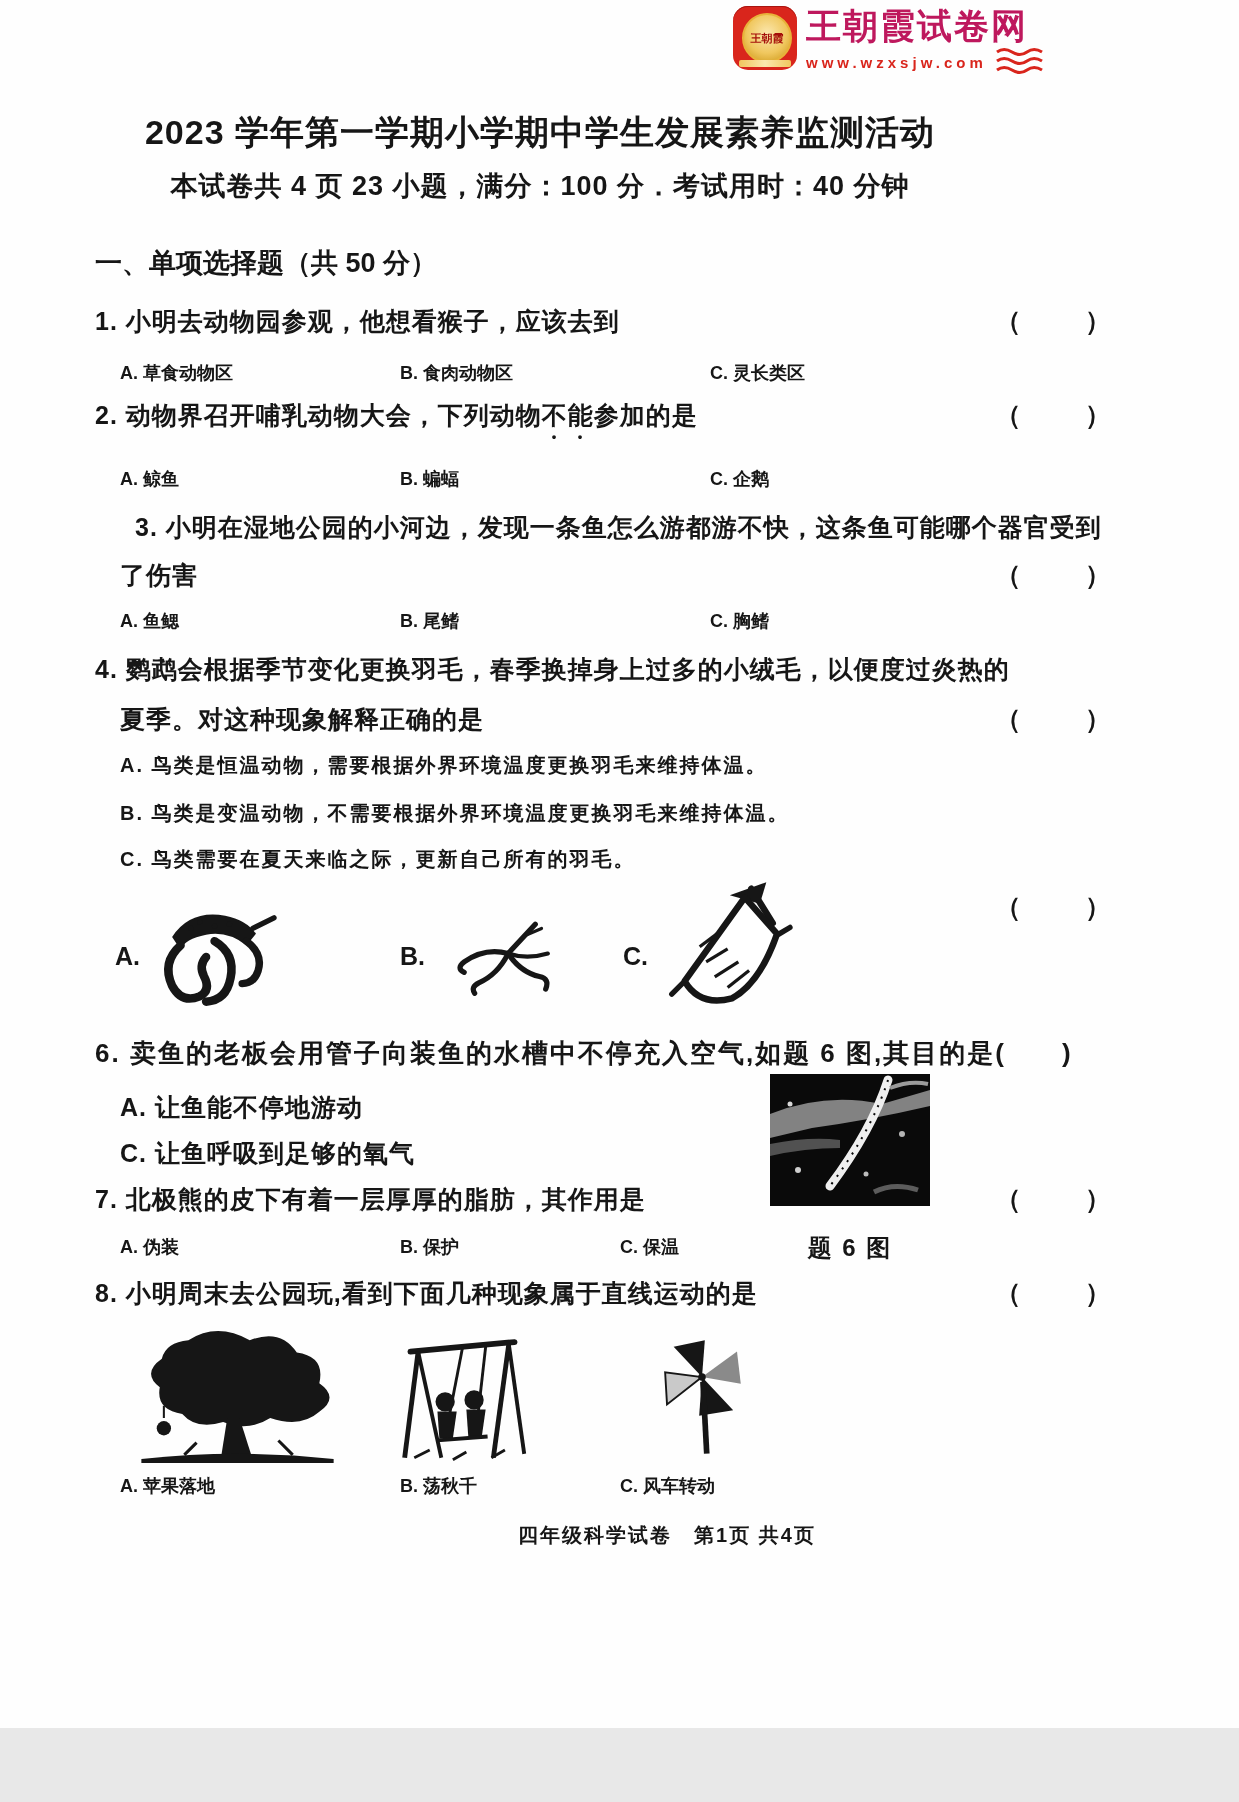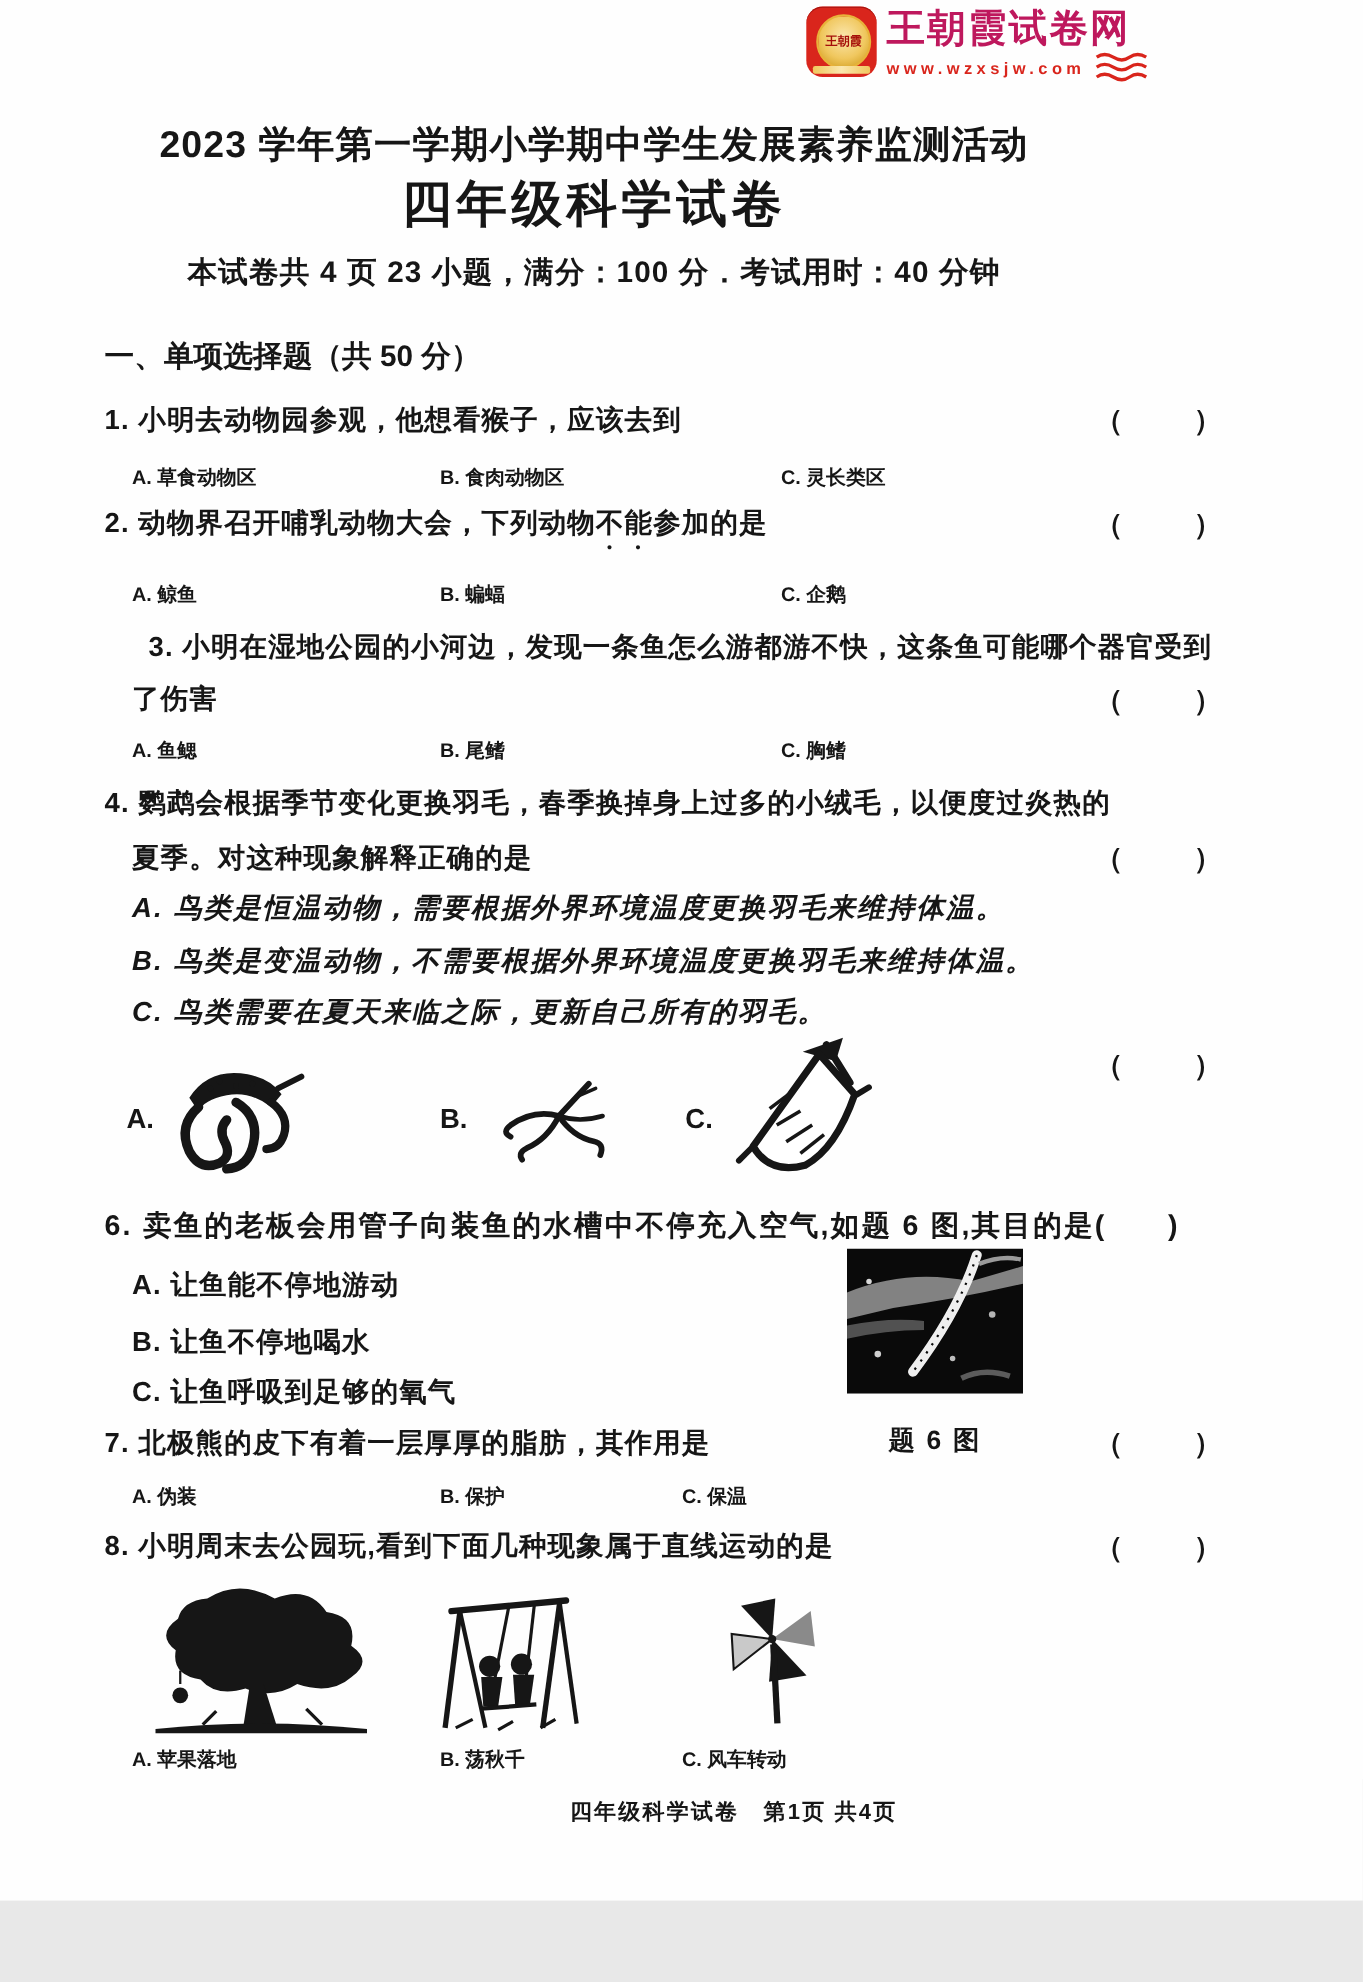--- a/index.html
+++ b/index.html
@@ -42,21 +42,21 @@
   .content { padding-left:95px; }
   .sec { font-size:27px; line-height:34px; font-weight:800; margin-top:46px; }
   .qline { position:relative; font-size:25px; line-height:34px; font-weight:600; letter-spacing:1px; }
   .paren { position:absolute; right:124px; top:0; font-size:26px; letter-spacing:4px; font-weight:600; }
   .indent { padding-left:25px; }
   .opts { position:relative; height:34px; font-size:18px; line-height:34px; font-weight:600; }
   .opts span { position:absolute; top:0; white-space:nowrap; }
   .oa { left:25px; } .ob { left:305px; } .oc { left:615px; } .oc2 { left:525px; }
   .emph { -webkit-text-emphasis:filled dot #161616; text-emphasis:filled dot #161616;
           -webkit-text-emphasis-position:under; text-emphasis-position:under right; }
-  .q4opt { font-size:25px; line-height:34px; font-weight:600; letter-spacing:2px; padding-left:25px; white-space:nowrap;font-style:italic; }
+  .q4opt { font-size:20px; line-height:34px; font-weight:600; letter-spacing:2px; padding-left:25px; white-space:nowrap; }
   
   .imgrow { position:relative; }
   .row5 { height:140px; margin-top:10px; }
   .row5 .lab, .row8 .lab { position:absolute; font-size:25px; font-weight:600; }
   .row8 { height:135px; margin-top:18px; }
   .figure { position:absolute; }
   
   .q6block { position:relative; }
   .q6line { font-size:26px; letter-spacing:2px; }
   .photo { position:absolute; left:675px; top:38px; }
@@ -85,21 +85,20 @@
           <path d="M2 5 Q9 0 17 5 T32 5 T47 5" fill="none" stroke="#d9251c" stroke-width="3"></path>
           <path d="M2 14 Q9 9 17 14 T32 14 T47 14" fill="none" stroke="#d9251c" stroke-width="3"></path>
           <path d="M2 23 Q9 18 17 23 T32 23 T47 23" fill="none" stroke="#d9251c" stroke-width="3"></path>
         </svg>
       </div>
     </div>
   </div>
 
   <div class="headerbox">
     <div class="t1">2023 学年第一学期小学期中学生发展素养监测活动</div>
-    <div class="t2">四年级科学试卷</div>
     <div class="info">本试卷共 4 页 23 小题，满分：100 分．考试用时：40 分钟</div>
   </div>
 
   <div class="content">
     <div class="sec">一、单项选择题（共 50 分）</div>
 
     <div>
       <div class="qline" style="margin-top:24px;">
         <span>1. 小明去动物园参观，他想看猴子，应该去到</span>
         <span class="paren">（　　）</span>
@@ -190,21 +189,20 @@
           <path d="M104 52 L114 46" stroke="#161616" stroke-width="5" stroke-linecap="round"></path>
         </svg>
       </div>
     </div>
 
     <div class="q6block" style="margin-top:6px;">
       <div class="qline q6line">
         <span>6. 卖鱼的老板会用管子向装鱼的水槽中不停充入空气,如题 6 图,其目的是(　　)</span>
       </div>
       <div class="qline indent" style="margin-top:20px;">A. 让鱼能不停地游动</div>
-      <div class="qline indent" style="margin-top:18px;">B. 让鱼不停地喝水</div>
       <div class="qline indent" style="margin-top:12px;">C. 让鱼呼吸到足够的氧气</div>
       <svg class="photo" width="160" height="132" viewBox="0 0 160 132">
         <rect width="160" height="132" fill="#0a0a0a"></rect>
         <path d="M0 40 Q55 18 112 30 L160 16 L160 32 Q100 46 42 54 L0 64 Z" fill="#8f8f8f" opacity="0.9"></path>
         <path d="M0 70 Q40 62 70 66 L70 74 Q35 74 0 82 Z" fill="#6f6f6f" opacity="0.7"></path>
         <path d="M118 6 Q102 56 60 112" fill="none" stroke="#efefef" stroke-width="9" stroke-linecap="round"></path>
         <path d="M118 6 Q102 56 60 112" fill="none" stroke="#0a0a0a" stroke-width="2" stroke-dasharray="2 7"></path>
         <circle cx="28" cy="96" r="3" fill="#cfcfcf"></circle>
           <circle cx="96" cy="100" r="2.5" fill="#bdbdbd"></circle>
         <circle cx="132" cy="60" r="3" fill="#b5b5b5"></circle>

